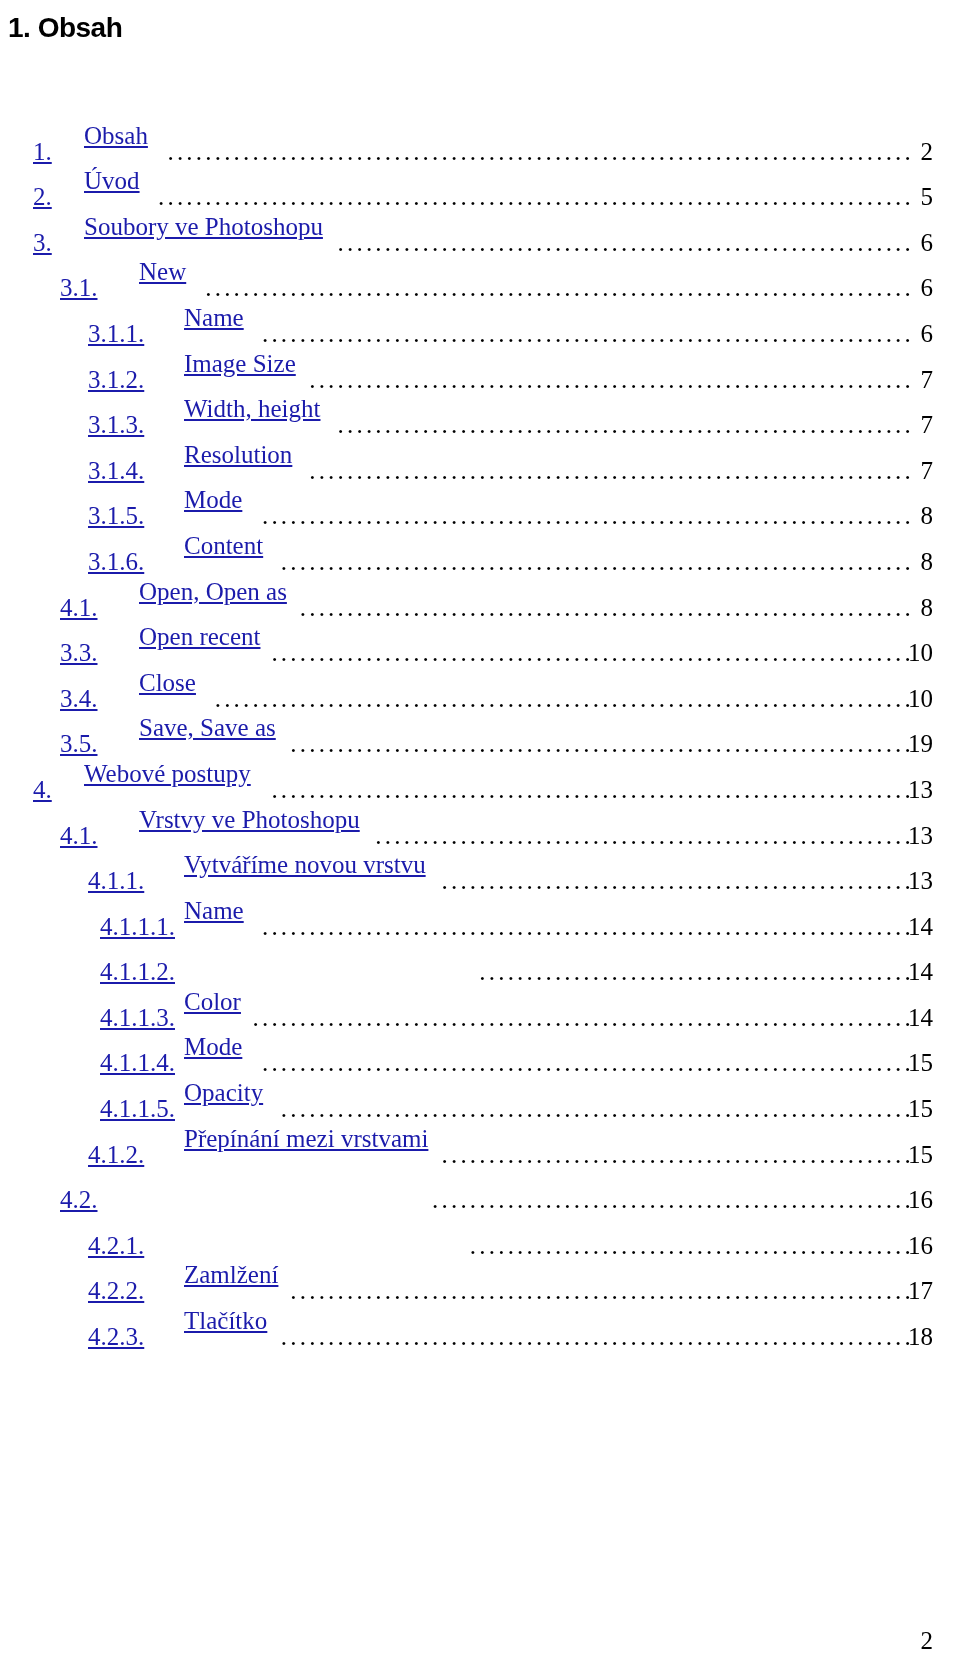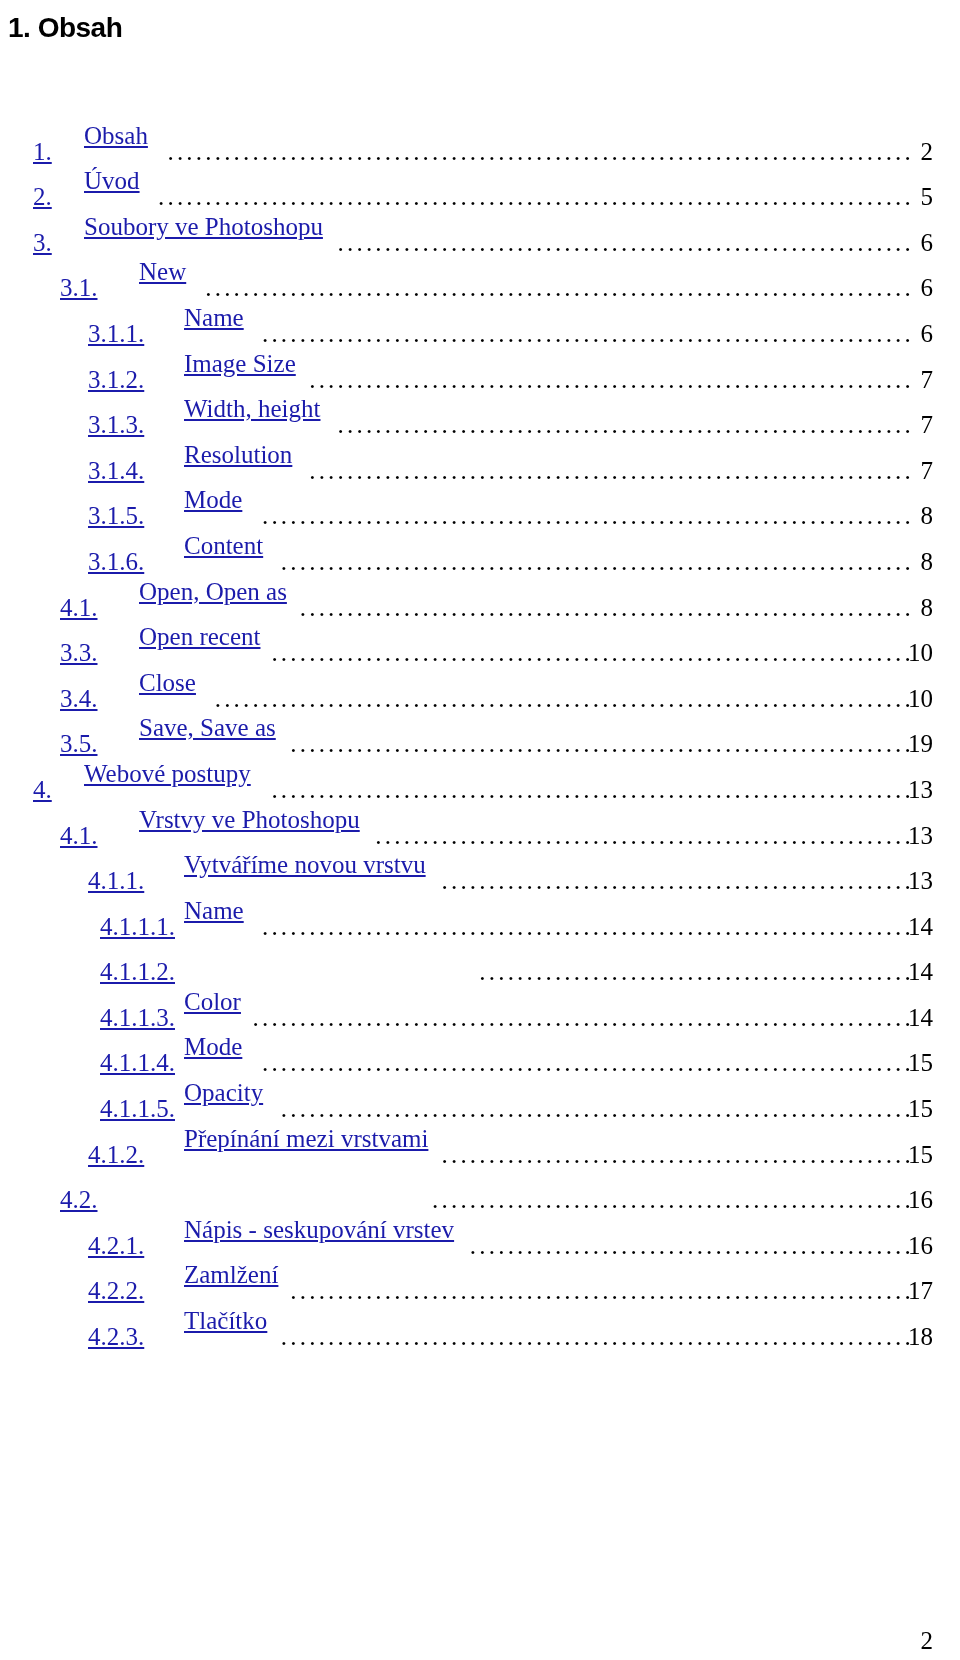--- a/index.html
+++ b/index.html
@@ -270,21 +270,20 @@
         <span class="toc-page">15</span>
       </div>
       <div class="toc-row lv2">
         <span class="toc-leader">...................................................</span>
         <span class="toc-num">4.2.</span>
         <span class="toc-page">16</span>
       </div>
       <div class="toc-row lv3">
         <span class="toc-leader">...............................................</span>
         <span class="toc-num">4.2.1.</span>
-        <span class="toc-label">Nápis - seskupování vrstev</span>
         <span class="toc-page">16</span>
       </div>
       <div class="toc-row lv3">
         <span class="toc-leader">..................................................................</span>
         <span class="toc-num">4.2.2.</span>
         <span class="toc-label">Zamlžení</span>
         <span class="toc-page">17</span>
       </div>
       <div class="toc-row lv3">
         <span class="toc-leader">...................................................................</span>

